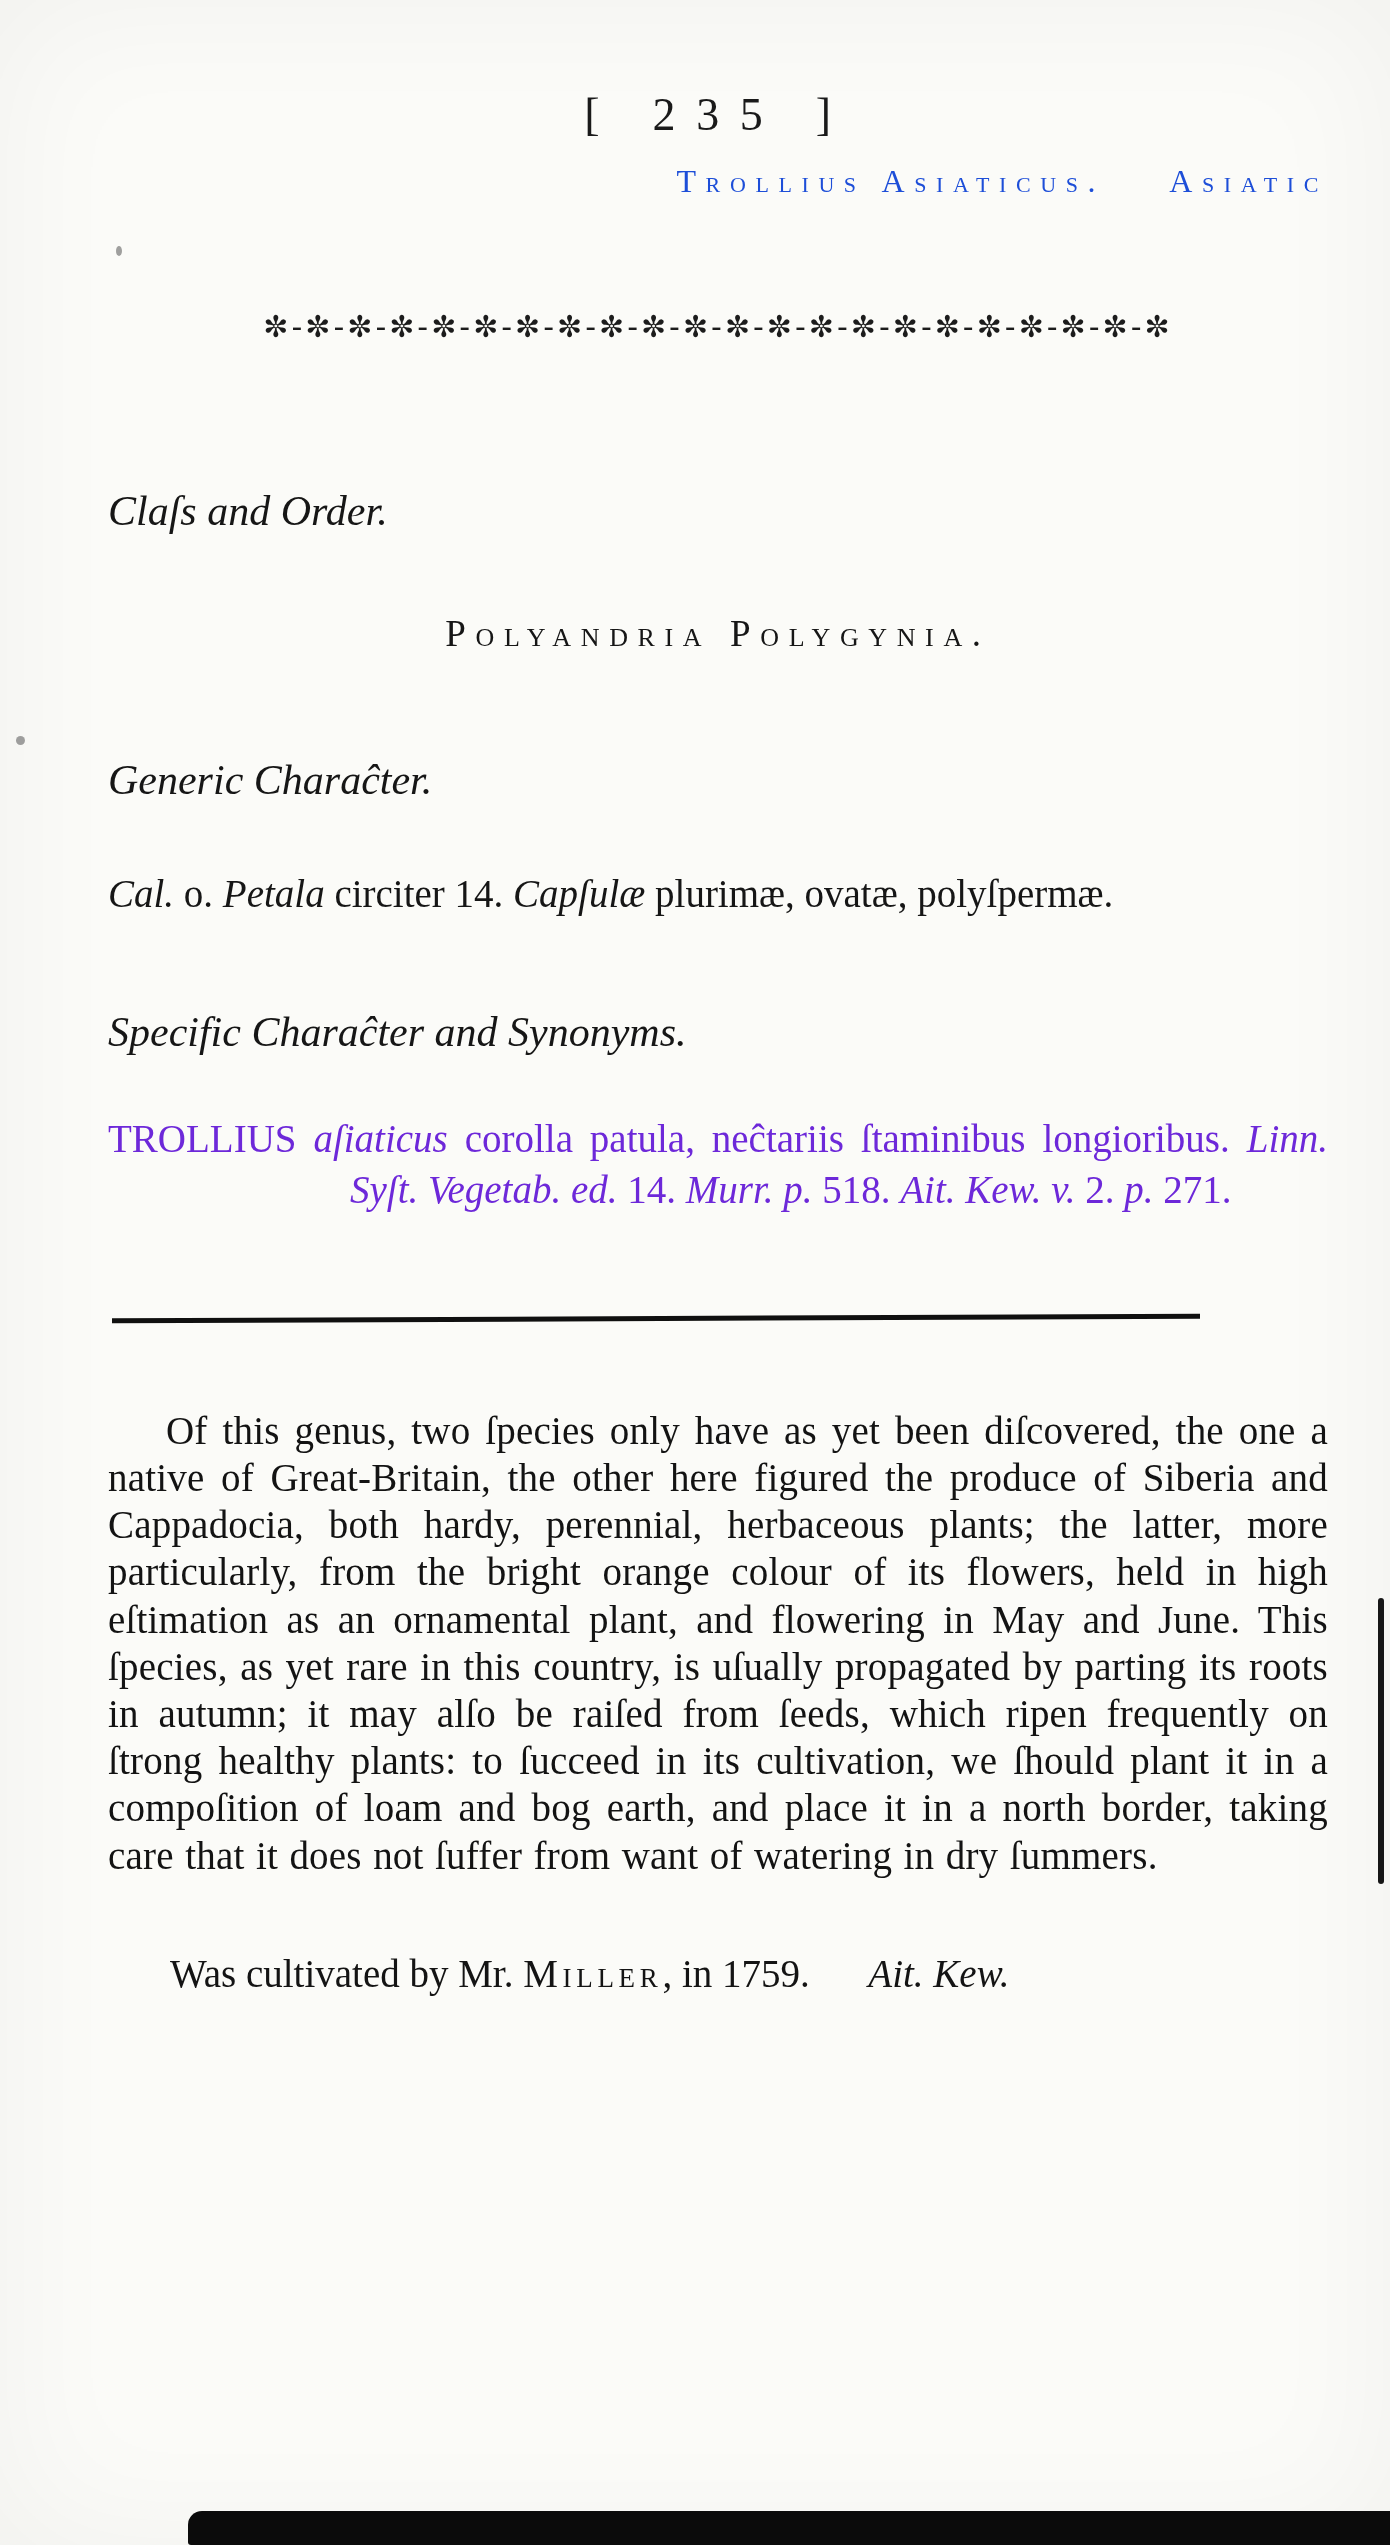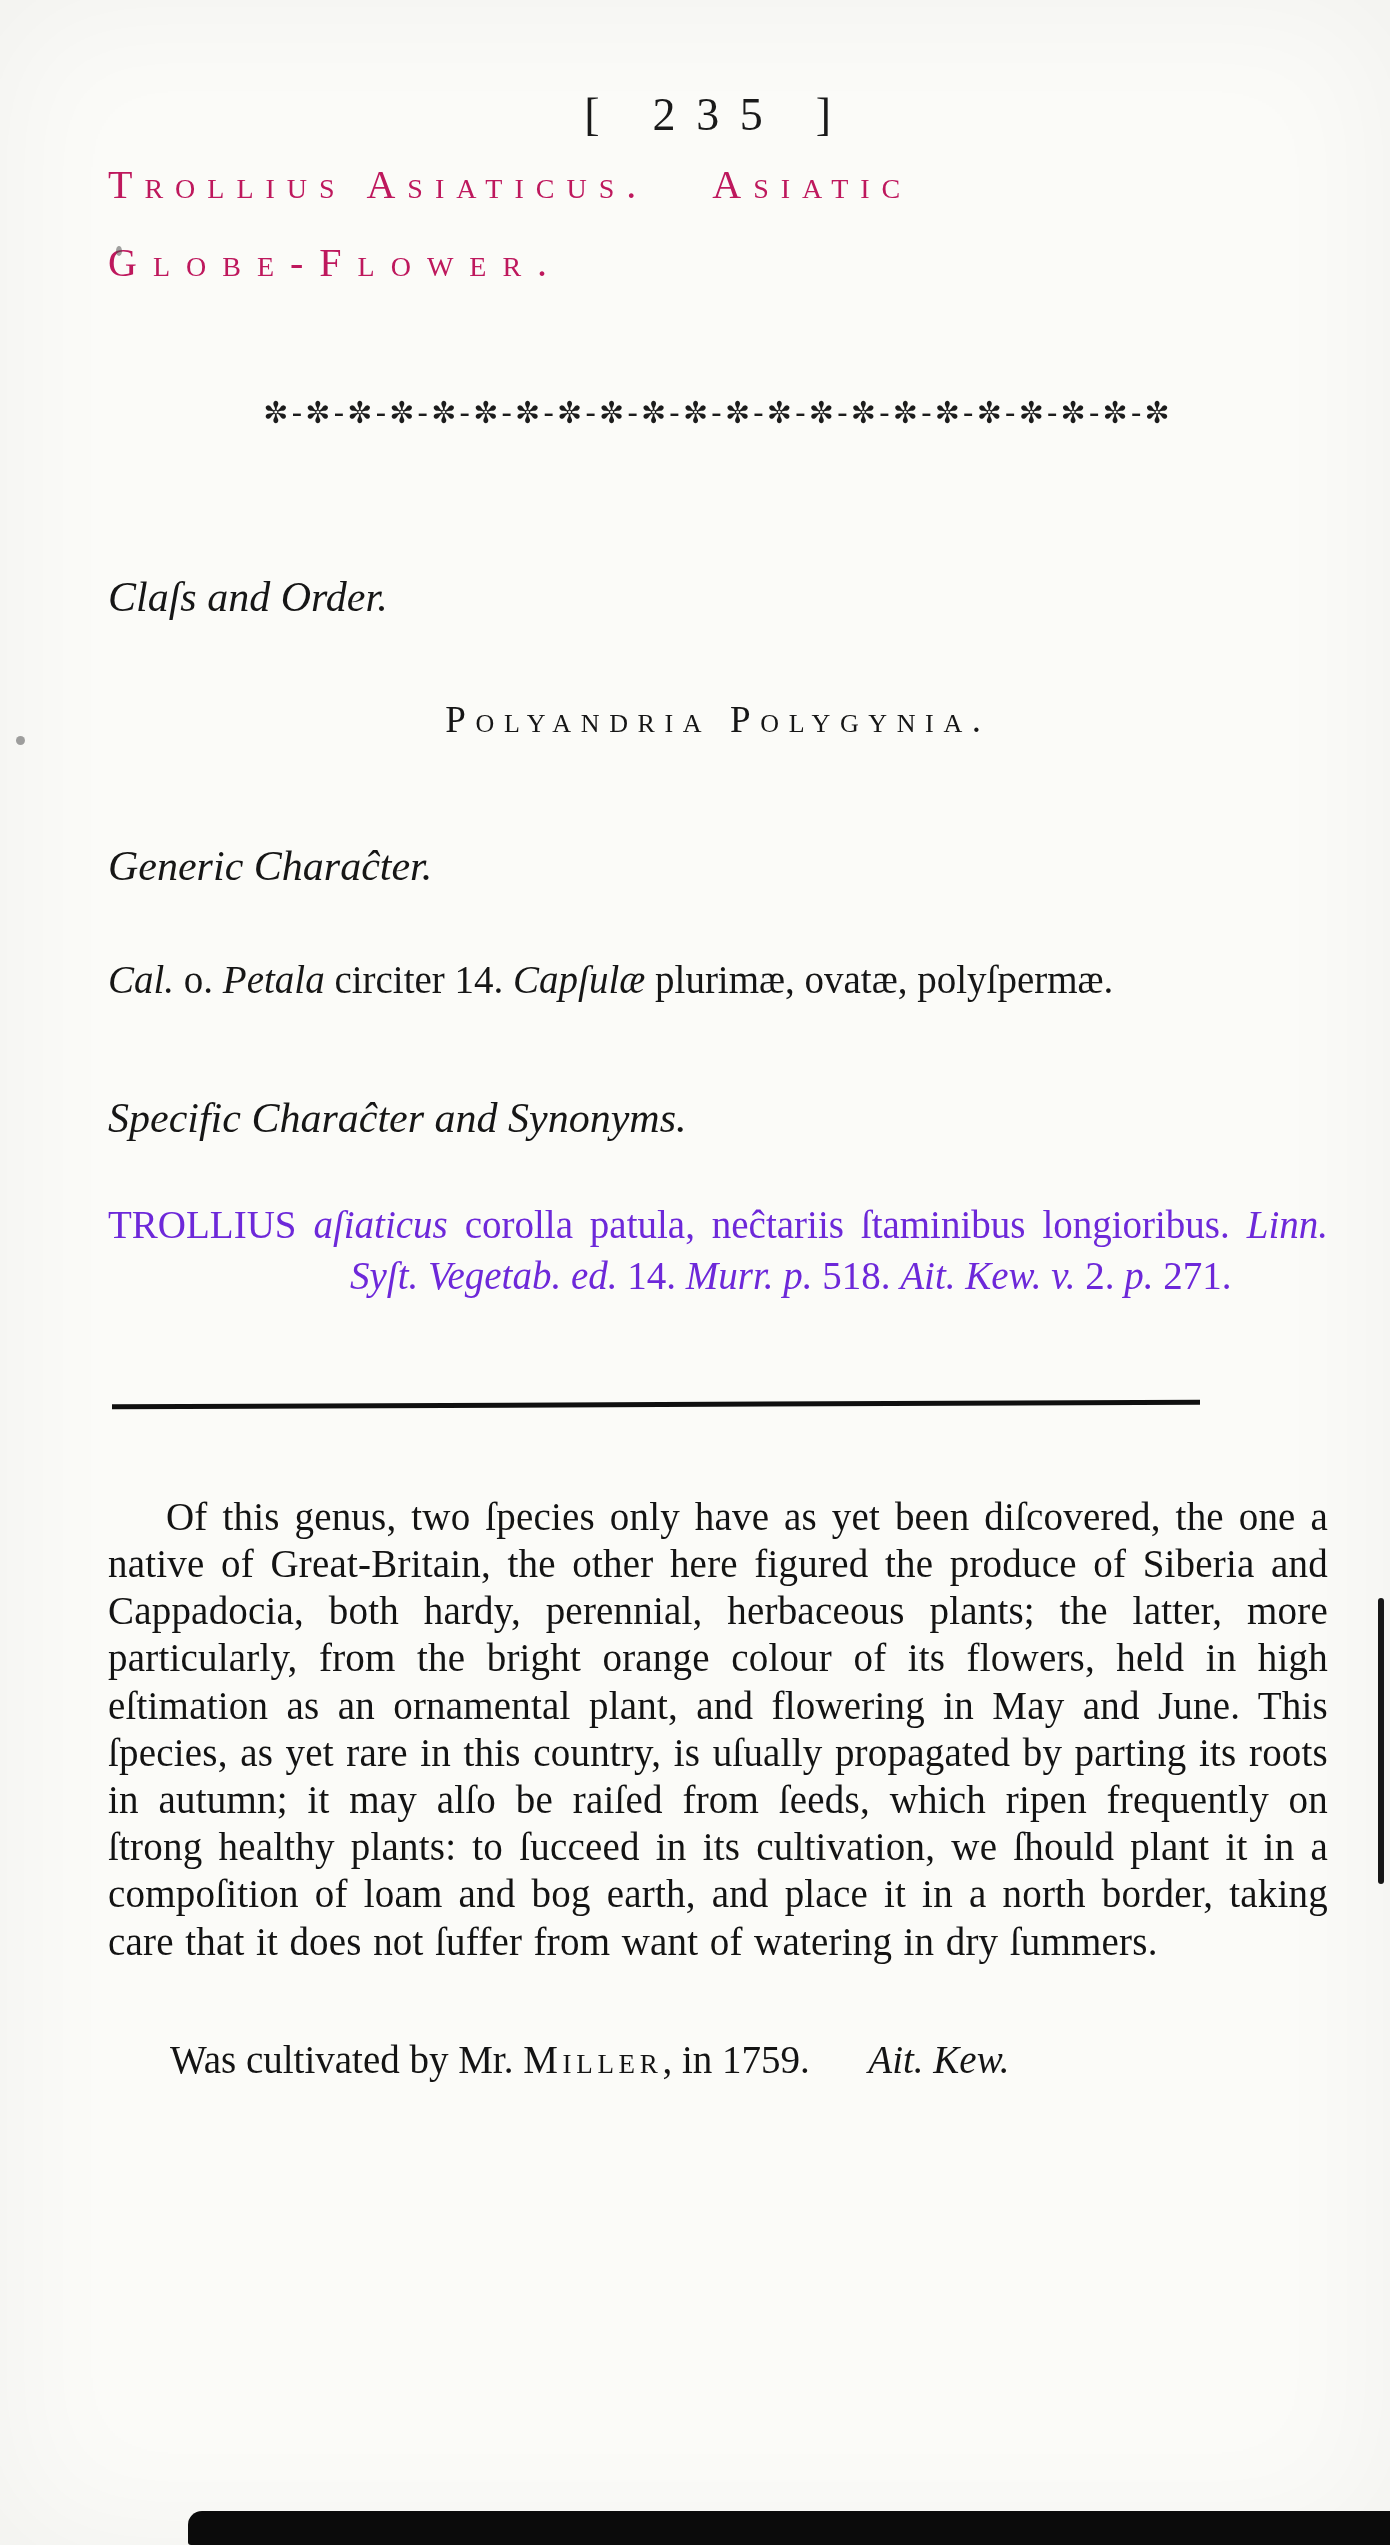--- a/index.html
+++ b/index.html
@@ -16,26 +16,26 @@
     box-shadow:inset 0 0 140px rgba(0,0,0,0.045);
   }
   .pn{
     text-align:center;
     font-size:46px;
     letter-spacing:0.45em;
     margin:0 0 24px 0;
     color:#1a1a1a;
   }
   .title-line{
-    text-align:left;
+    text-align:right;
     font-variant:small-caps;
-    font-size:40px;
+    font-size:32px;
     line-height:1;
     letter-spacing:0.30em;
-    color:#be185d;
+    color:#1d4ed8;
   }
   .title-line1{margin-top:12px;}
   .title-line2{margin-top:38px;letter-spacing:0.40em;}
   .gap{margin-left:64px;}
   .ornaments{
     text-align:center;
     font-family:"DejaVu Sans",sans-serif;
     font-size:30px;
     letter-spacing:3px;
     margin-top:112px;
@@ -107,23 +107,20 @@
 </head>
 <body>
 
 <div class="page">
 
   <div class="pn">[ 235 ]</div>
 
   <div class="title-line title-line1">
     <span>Trollius Asiaticus.</span><span class="gap">Asiatic</span>
   </div>
-  <div class="title-line title-line2">
-    <span>Globe-Flower.</span>
-  </div>
 
   <div class="ornaments">✼-✼-✼-✼-✼-✼-✼-✼-✼-✼-✼-✼-✼-✼-✼-✼-✼-✼-✼-✼-✼-✼</div>
 
   <div class="h-it class-order">Claſs and Order.</div>
 
   <div class="polyandria">Polyandria Polygynia.</div>
 
   <div class="h-it generic">Generic Charaĉter.</div>
 
   <div class="cal"><span class="it ">Cal.</span><span class=""> o. </span><span class="it ">Petala</span><span class=""> circiter 14. </span><span class="it ">Capſulæ</span><span class=""> plurimæ, ovatæ, polyſpermæ.</span></div>

